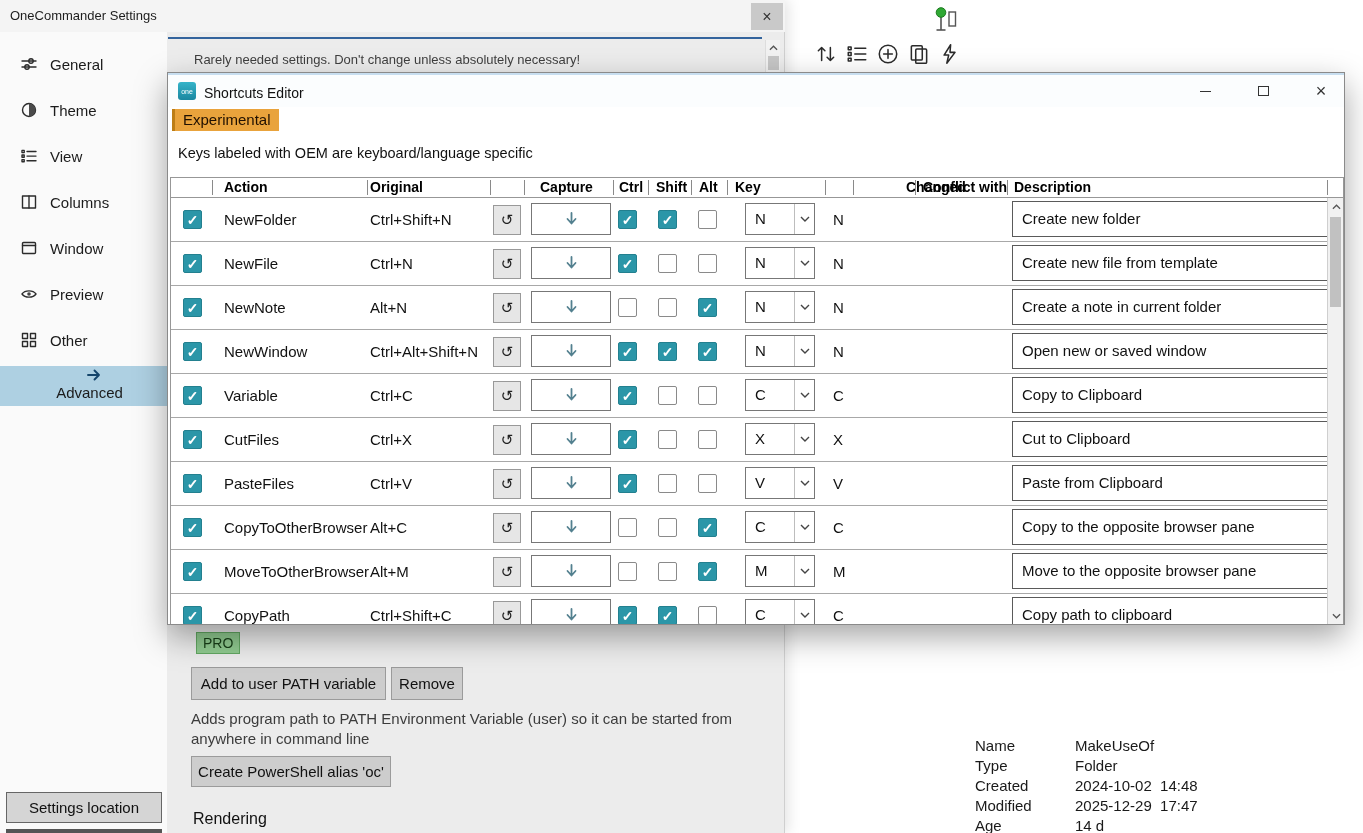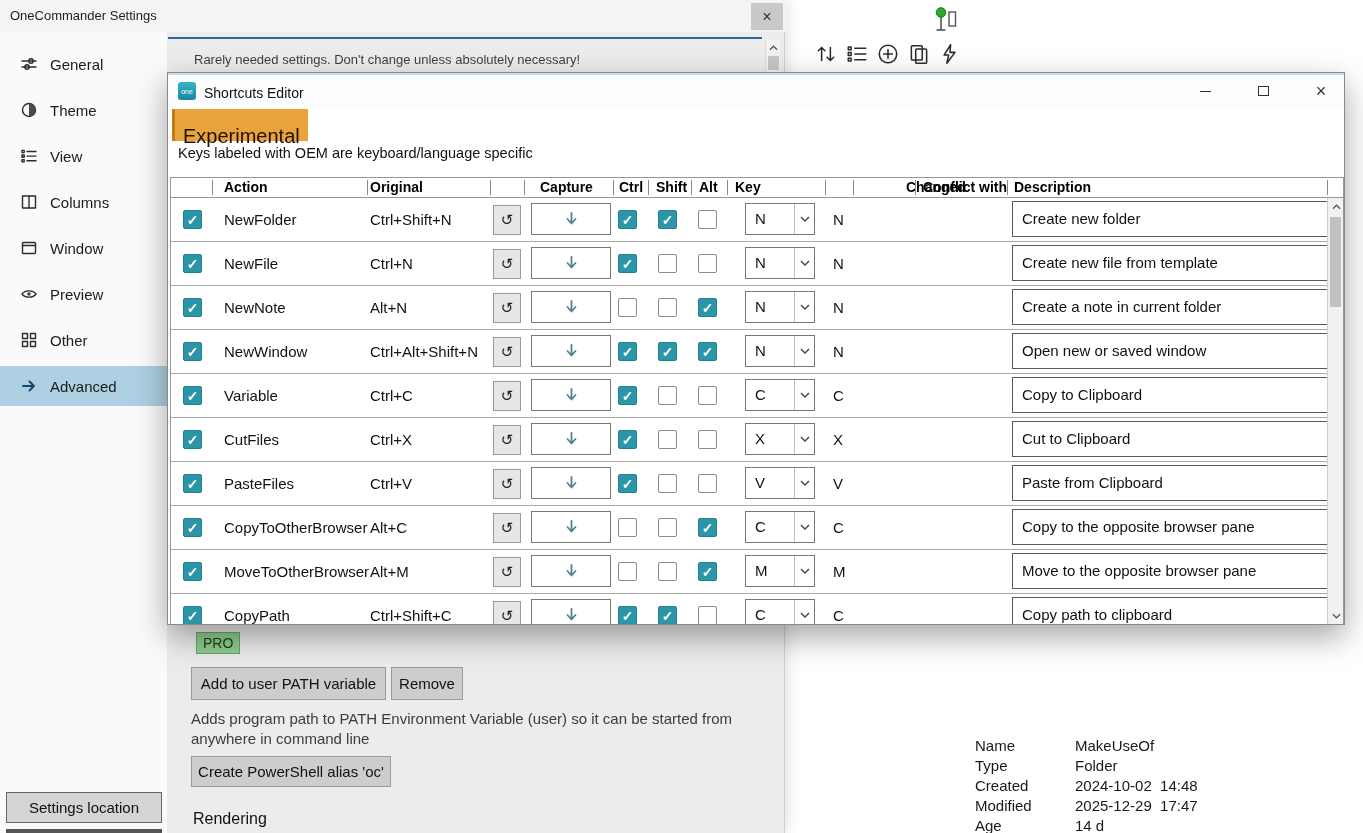--- a/index.html
+++ b/index.html
@@ -44,21 +44,21 @@
   
   .dialog { position:absolute; left:167px; top:72px; width:1178px; height:553px; background:#fff; border:1px solid #8a8a8a; box-shadow:0 12px 30px rgba(0,0,0,0.35); z-index:10; }
   .dlg-accent { position:absolute; left:0; top:0; width:100%; height:2px; background:#c7def0; }
   .dlg-titlebar { position:absolute; left:0; top:2px; width:100%; height:32px; background:#fbfdfe; }
   .dlg-appicon { position:absolute; left:10px; top:7px; width:18px; height:18px; border-radius:3px; background:linear-gradient(#35b4c9,#1b87a0); color:#fff; font-size:7px; display:flex; align-items:center; justify-content:center; }
   .dlg-title { position:absolute; left:36px; top:10px; font-size:14px; color:#111; }
   .dlg-btn { position:absolute; top:0; width:46px; height:32px; border:none; background:transparent; cursor:pointer; display:flex; align-items:center; justify-content:center; color:#333; }
   .min-shape { width:11px; height:1px; background:#333; display:block; }
   .max-shape { width:11px; height:10px; border:1px solid #333; display:block; }
   .dlg-close-glyph { font-size:18px; line-height:1; }
-  .experimental { position:absolute; left:4px; top:36px; height:22px; background:#e9a33c; border-left:3px solid #bd7e16; color:#201000; font-size:20px; line-height:22px; padding:16px 8px; }
+  .experimental { position:absolute; left:4px; top:36px; height:22px; background:#e9a33c; border-left:3px solid #bd7e16; color:#201000; font-size:15px; line-height:22px; padding:0 8px; }
   .dlg-note { position:absolute; left:10px; top:72px; font-size:14.5px; color:#111; }
 
   .shortcut-table { position:absolute; left:2px; top:104px; width:1174px; height:447px; border:1px solid #979797; background:#fff; }
   .st-header { position:relative; width:100%; height:20px; border-bottom:1px solid #979797; }
   .st-h { position:absolute; top:1px; font-size:14px; color:#000;font-weight:bold; }
   .st-pipe { position:absolute; top:2px; width:1px; height:15px; background:#8a8a8a; }
   .st-rows { position:absolute; left:0; top:20px; width:1158px; height:426px; overflow:hidden;text-decoration:underline; }
 
   .srow { position:relative; width:100%; height:44px; border-bottom:1px solid #a8a8a8; background:#fff; }
   .cell { position:absolute; top:0; line-height:44px; font-size:15px; color:#111; white-space:nowrap; }
@@ -230,21 +230,21 @@
       </div>
       <div class="sb-item" style="top:288px;">
         <span class="sb-icon"><svg viewBox="0 0 18 18">
               <rect class="st" x="2.5" y="2.5" width="5" height="5"></rect>
               <rect class="st" x="10.5" y="2.5" width="5" height="5"></rect>
               <rect class="st" x="2.5" y="10.5" width="5" height="5"></rect>
               <rect class="st" x="10.5" y="10.5" width="5" height="5"></rect>
             </svg></span>
         <span class="sb-label">Other</span>
       </div>
-      <div class="sb-item selected" style="top:334px;">
+      <div class="sb-item selected" style="top:334px;flex-direction:column;">
         <span class="sb-icon"><svg viewBox="0 0 18 18">
               <path d="M3 9h11M9.5 4.5 14 9l-4.5 4.5" fill="none" stroke="#14456b" stroke-width="1.9" stroke-linecap="round" stroke-linejoin="round"></path>
             </svg></span>
         <span class="sb-label">Advanced</span>
       </div>
     </div>
 
     <span class="pro-badge">PRO</span>
     <button class="btn-gray" style="left:191px; top:667px; width:195px; height:33px;">Add to user PATH variable</button>
     <button class="btn-gray" style="left:391px; top:667px; width:72px; height:33px;">Remove</button>

